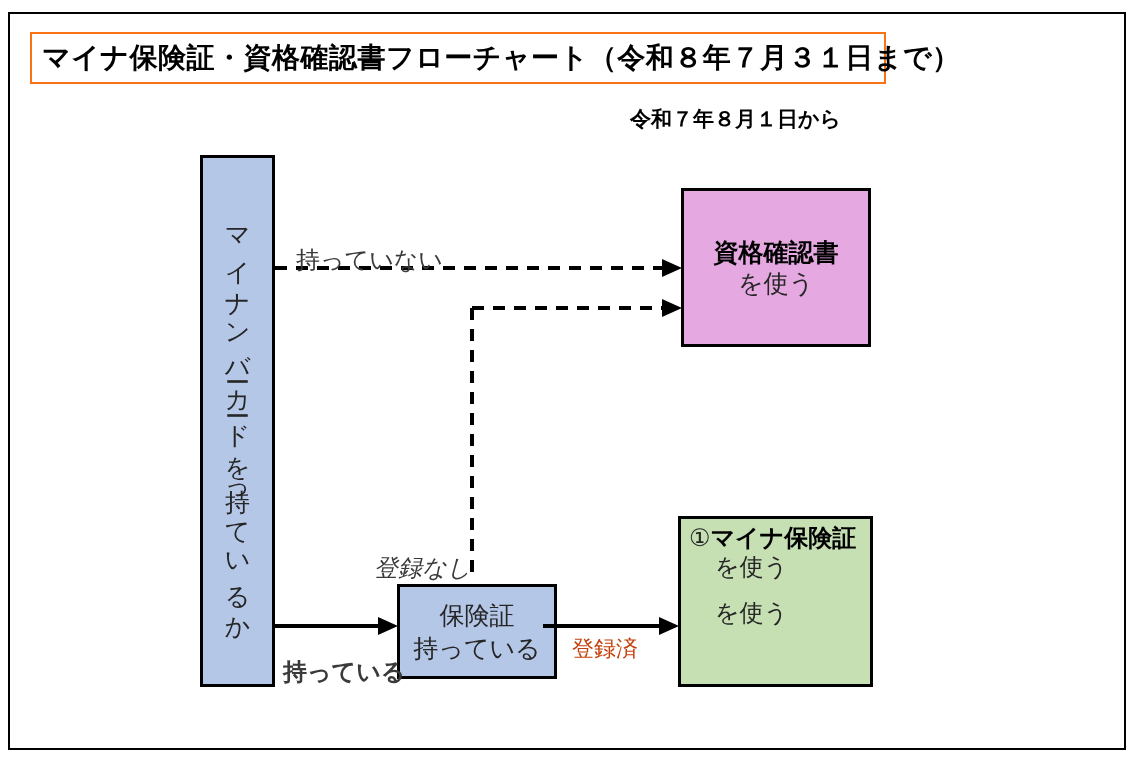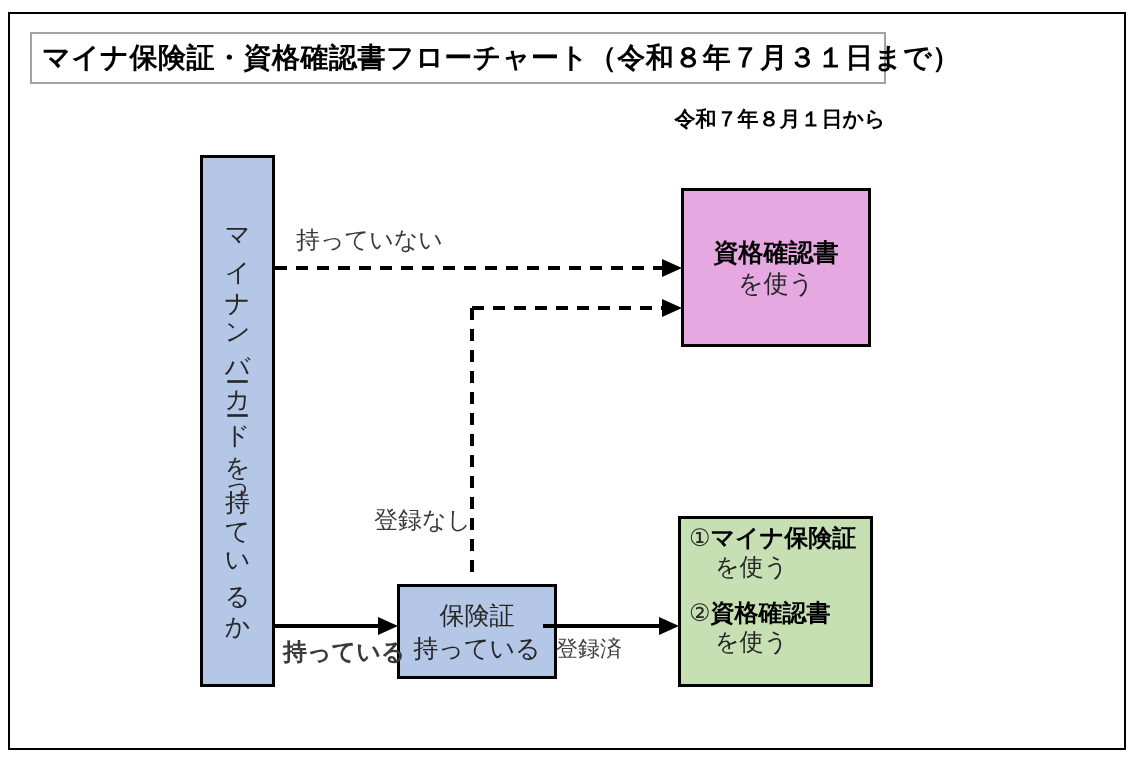--- a/index.html
+++ b/index.html
@@ -5,26 +5,26 @@
   html,body{margin:0;padding:0;background:#fff;}
   #stage{
     position:relative;width:1134px;height:760px;background:#ffffff;
     font-family:"Liberation Sans","DejaVu Sans",sans-serif;color:#000;
     overflow:hidden;
   }
   .abs{position:absolute;box-sizing:border-box;}
   
   .outer-frame{left:8px;top:12px;width:1118px;height:738px;border:2px solid #000;background:#fff;}
   .title-box{
-    left:30px;top:32px;width:856px;height:52px;border:2px solid #a3a3a3;background:#fff;
+    left:30px;top:32px;width:856px;height:52px;border:2px solid #f97316;background:#fff;
     display:flex;align-items:center;padding-left:10px;
   }
   .title-text{font-size:28px;font-weight:bold;letter-spacing:0.5px;white-space:nowrap;}
   
-  .period-note{left:630px;top:106px;width:300px;text-align:center;font-weight:bold;font-size:21px;line-height:26px;}
+  .period-note{left:630px;top:106px;width:300px;text-align:left;font-weight:bold;font-size:21px;line-height:26px;}
   
   .node{border:3px solid #000;display:flex;align-items:center;justify-content:center;}
   .node-blue{background:#B4C7E7;}
   .node-pink{background:#E5A8E1;}
   .node-green{background:#C6E0B4;}
   .start-node{left:200px;top:155px;width:75px;height:532px;}
   .start-label{
     writing-mode:vertical-rl;text-orientation:upright;
     font-size:25px;letter-spacing:3px;color:#262626;line-height:1;
   }
@@ -37,22 +37,22 @@
   .outcome-line{font-size:24px;line-height:29px;white-space:nowrap;}
   .outcome-num{font-weight:normal;color:#262626;}
   .outcome-title{font-weight:bold;}
   .outcome-action{font-size:24px;line-height:29px;color:#262626;margin-left:26px;}
   .outcome-spacer{height:17px;}
   
   .hline{height:4px;background:#000;}
   .hdash{height:4px;background:repeating-linear-gradient(90deg,#000 0 12px,transparent 12px 21px);}
   .vdash{width:4px;background:repeating-linear-gradient(180deg,#000 0 12px,transparent 12px 21px);}
   .arrow-right{width:0;height:0;border-top:9px solid transparent;border-bottom:9px solid transparent;border-left:20px solid #000;}
-  .edge-label{font-size:24px;color:#3a3a3a;white-space:nowrap;}
-  .edge-label-sm{font-size:22px;color:#404040;white-space:nowrap;}
+  .edge-label{font-size:24px;color:#3a3a3a;white-space:nowrap;margin-top:20px;}
+  .edge-label-sm{font-size:22px;color:#c2410c;white-space:nowrap;margin-left:16px;}
 </style>
 </head>
 <body>
 
 <div id="stage">
 
   <div class="abs outer-frame"></div>
 
   <div class="abs title-box">
     <span class="title-text">マイナ保険証・資格確認書フローチャート（令和８年７月３１日まで）</span>
@@ -73,32 +73,31 @@
 
   <div class="abs node node-pink certificate-node">
     <div class="certificate-title">資格確認書</div>
     <div class="certificate-action">を使う</div>
   </div>
 
   <div class="abs node node-green outcome-node">
     <div class="outcome-line"><span class="outcome-num">①</span><span class="outcome-title">マイナ保険証</span></div>
     <div class="outcome-action">を使う</div>
     <div class="outcome-spacer"></div>
-    <div class="outcome-line"><span class="outcome-num">②</span><span class="outcome-title">資格確認書</span></div>
     <div class="outcome-action">を使う</div>
   </div>
 
   <div class="abs hdash" style="left:275px;top:266px;width:390px;"></div>
   <div class="abs arrow-right" style="left:662px;top:259px;"></div>
   <div class="abs edge-label" style="left:296px;top:224px;">持っていない</div>
 
   <div class="abs vdash" style="left:470px;top:308px;height:272px;"></div>
   <div class="abs hdash" style="left:472px;top:306px;width:192px;"></div>
   <div class="abs arrow-right" style="left:662px;top:299px;"></div>
-  <div class="abs edge-label" style="left:374px;top:504px;">登録なし</div>
+  <div class="abs edge-label" style="left:374px;top:532px;font-style:italic;">登録なし</div>
 
   <div class="abs hline" style="left:275px;top:624px;width:106px;"></div>
   <div class="abs arrow-right" style="left:378px;top:617px;"></div>
   <div class="abs edge-label" style="left:283px;top:636px;font-weight:bold;">持っている</div>
 
   <div class="abs hline" style="left:543px;top:624px;width:118px;"></div>
   <div class="abs arrow-right" style="left:659px;top:617px;"></div>
   <div class="abs edge-label-sm" style="left:556px;top:634px;">登録済</div>
 
 </div>

